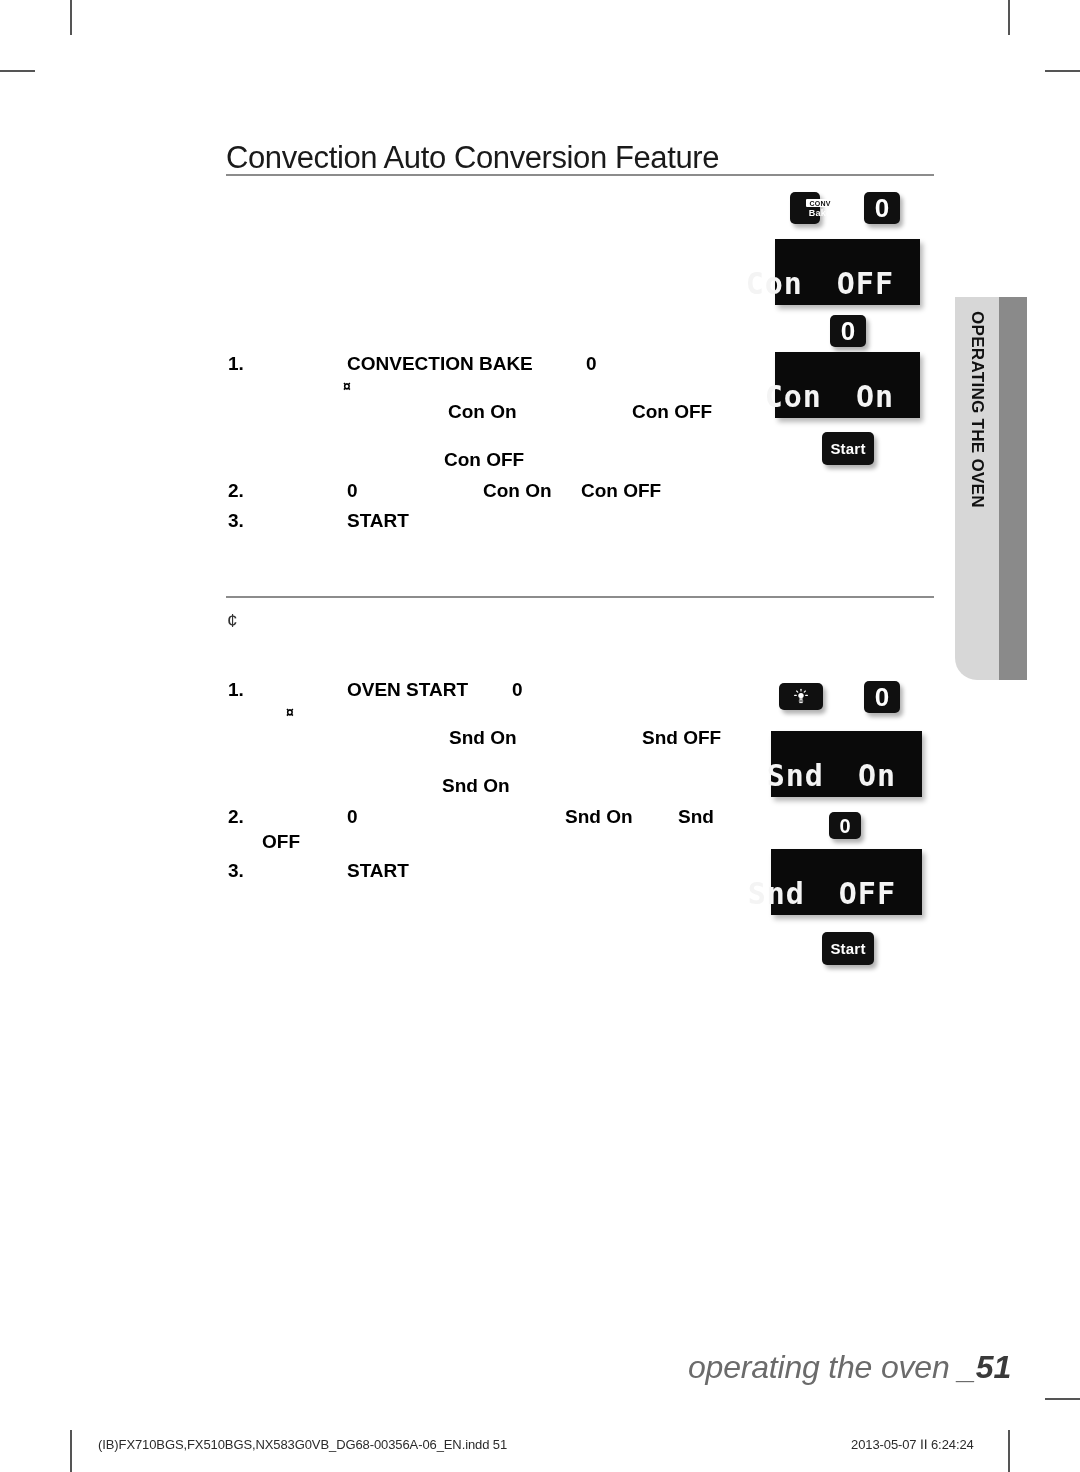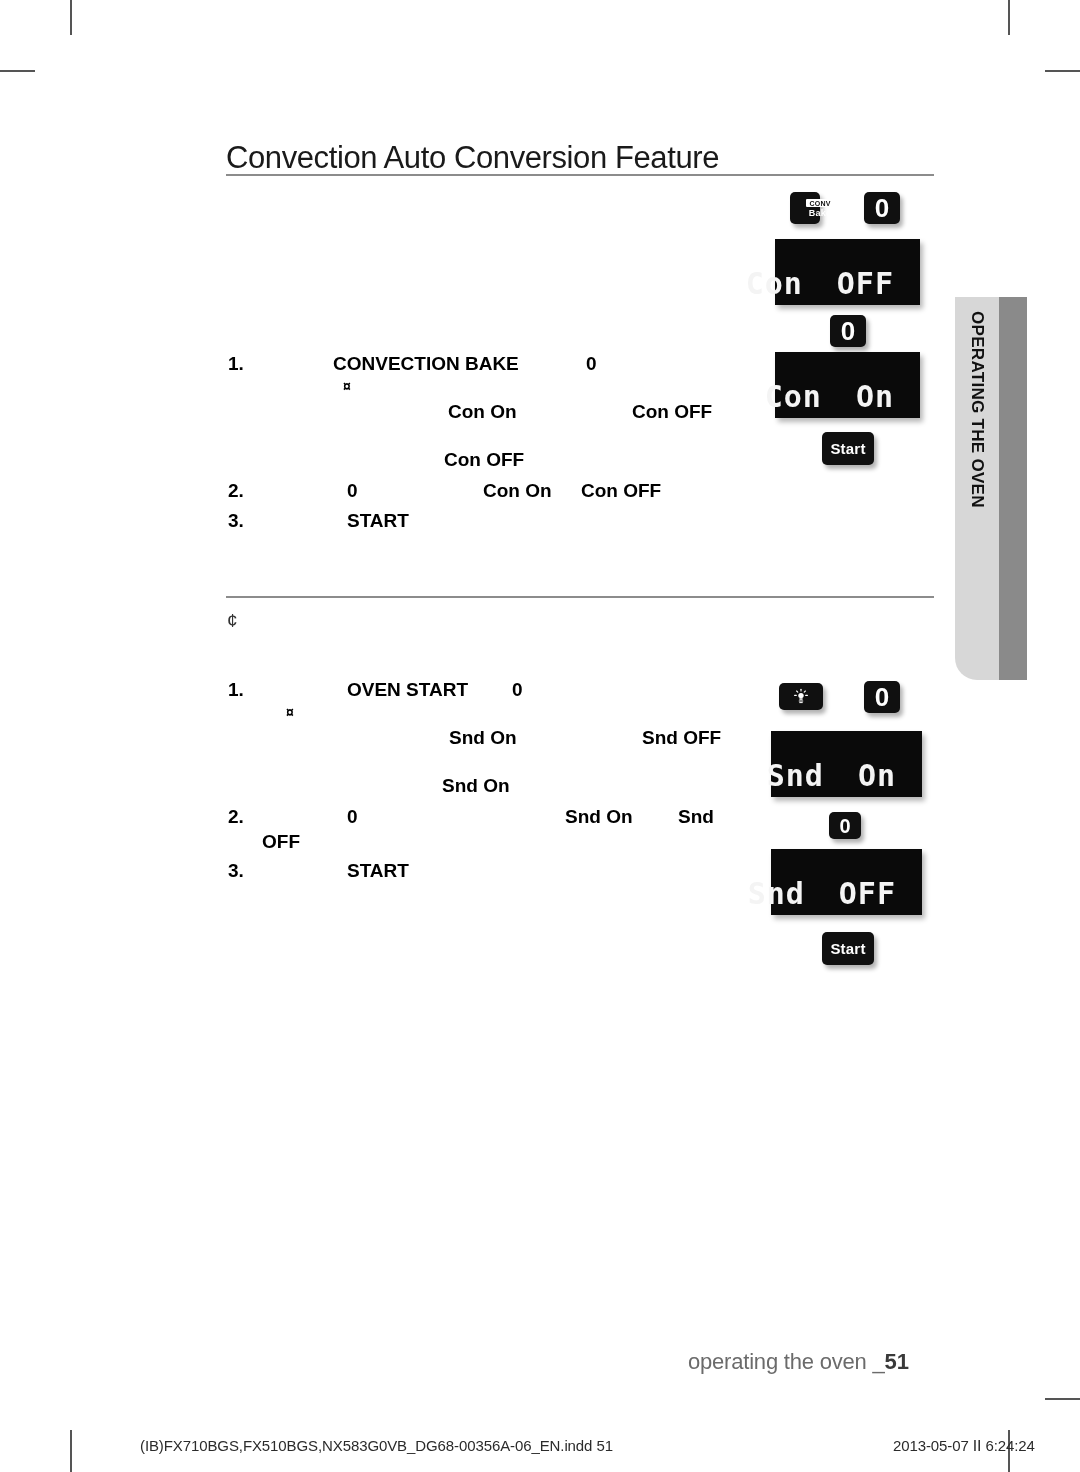--- a/index.html
+++ b/index.html
@@ -193,36 +193,36 @@
   .bulb {
     position: relative;
     width: 22px;
     height: 22px;
   }
   .bulb svg { display: block; }
 
   
   .footer-run {
     position: absolute;
-    font-size: 22px;
+    font-size: 32px;
     color: #6b6b6b;
     letter-spacing: -0.2px;
     white-space: nowrap;
+    font-style: italic;
   }
   .footer-run b {
     color: #3a3a3a;
     font-weight: 700;
   }
   .imprint {
     position: absolute;
-    font-size: 15px;
+    font-size: 13px;
     color: #2b2b2b;
     white-space: nowrap;
     letter-spacing: -0.1px;
-    margin-left: 42px;
   }
 </style>
 </head>
 <body>
 
 <div class="page">
 
   <div class="crop-v" style="left:70px; top:0px; height:35px;"></div>
   <div class="crop-h" style="left:0px; top:70px; width:35px;"></div>
   <div class="crop-v" style="left:1008px; top:0px; height:35px;"></div>
@@ -234,21 +234,21 @@
   <div class="tab-wrap">
     <div class="tab-light"></div>
     <div class="tab-dark"></div>
     <div class="tab-label">OPERATING THE OVEN</div>
   </div>
 
   <div class="section-title" style="left:226px; top:140px;">Convection Auto Conversion Feature</div>
   <div class="title-rule" style="left:226px; top:174px; width:708px;"></div>
 
   <div class="txt bold" style="left:228px; top:354px;">1.</div>
-  <div class="txt bold" style="left:333px; top:354px;">CONVECTION BAKE</div>
+  <div class="txt bold" style="left:347px; top:354px;">CONVECTION BAKE</div>
   <div class="txt bold" style="left:586px; top:354px;">0</div>
   <div class="txt glyph" style="left:343px; top:379px;">¤</div>
 
   <div class="txt bold" style="left:448px; top:402px;">Con On</div>
   <div class="txt bold" style="left:632px; top:402px;">Con OFF</div>
 
   <div class="txt bold" style="left:444px; top:450px;">Con OFF</div>
 
   <div class="txt bold" style="left:228px; top:481px;">2.</div>
   <div class="txt bold" style="left:347px; top:481px;">0</div>

